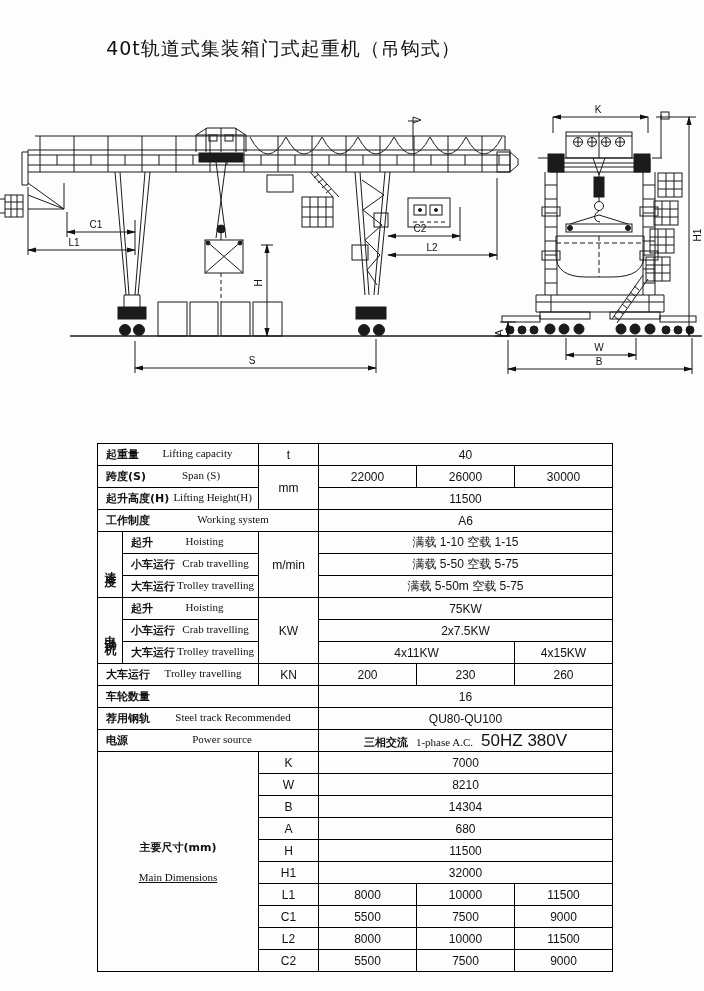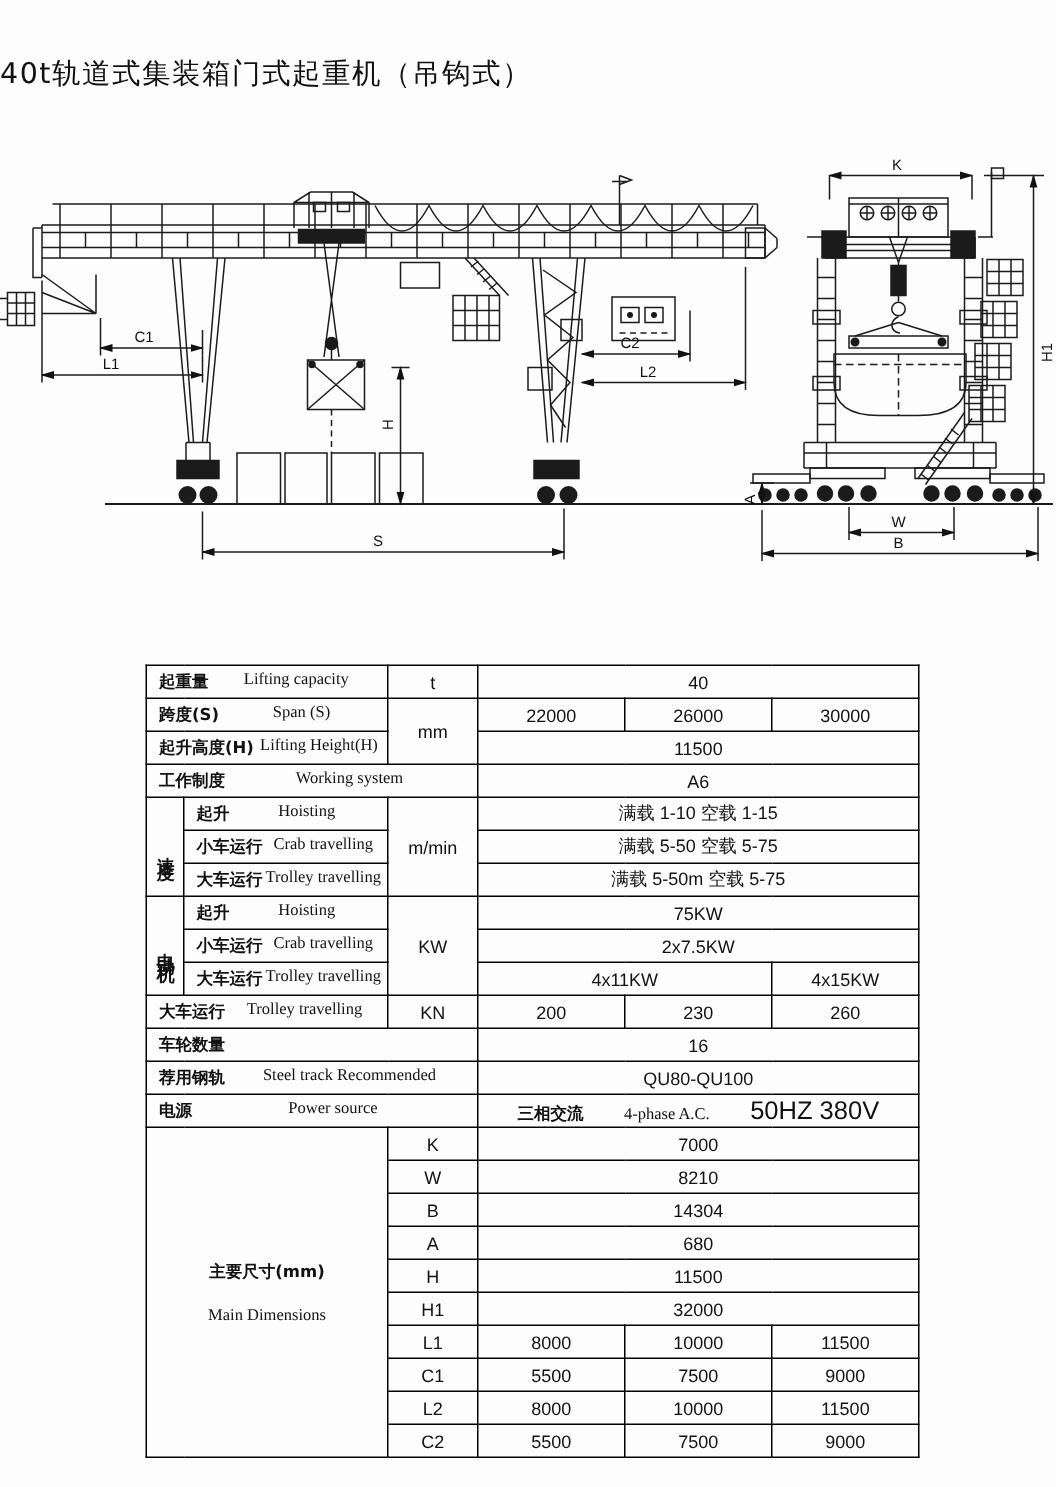--- a/index.html
+++ b/index.html
@@ -4,21 +4,21 @@
 <style>
   html,body{margin:0;padding:0;}
   body{
     width:704px;height:991px;position:relative;
     background:#fdfdfd;color:#1b1b1b;
     font-family:"Liberation Sans", sans-serif;
     overflow:hidden;
   }
   .title{
     position:absolute;top:36px;left:0;width:567px;
-    text-align:left;font-size:19px;letter-spacing:1px;
+    text-align:center;font-size:19px;letter-spacing:1px;
     font-family:"DejaVu Sans", sans-serif;font-weight:500;color:#111;
   }
   svg.drawing{position:absolute;top:95px;left:0;}
   svg text{font-family:"Liberation Sans", sans-serif;font-size:10px;fill:#111;}
 
   table.spec{
     position:absolute;left:97px;top:443px;width:515px;
     border-collapse:collapse;table-layout:fixed;
     border:1.5px solid #000;
   }
@@ -33,22 +33,22 @@
   td.unit{text-align:center;font-size:12px;}
   td.val{text-align:center;font-size:12px;white-space:pre;}
   td.vtext{
     text-align:center;font-weight:bold;font-size:11px;
     writing-mode:vertical-rl;text-orientation:upright;letter-spacing:4px;
     font-family:"DejaVu Sans",sans-serif;padding:0;
   }
   td.key{text-align:center;font-size:12px;}
   td.dimlbl{text-align:center;vertical-align:middle;}
   td.dimlbl .zh{display:block;padding:0;margin-bottom:16px;}
-  td.dimlbl .en{display:block;}
-  .pw{display:flex;justify-content:center;align-items:baseline;gap:27px;}
+  td.dimlbl .en{display:block;text-decoration:underline;}
+  .pw{display:flex;justify-content:center;align-items:baseline;gap:8px;}
   .pw .pzh{font-weight:bold;font-size:11px;font-family:"DejaVu Sans",sans-serif;}
   .pw .pen{font-size:11px;font-family:"Liberation Serif",serif;}
   .pw .phz{font-size:17px;}
 </style>
 </head>
 <body>
 
 <div class="title">40t轨道式集装箱门式起重机（吊钩式）</div>
 
 <svg class="drawing" width="704" height="300" viewBox="0 0 704 300">
@@ -392,21 +392,21 @@
   <tr>
     <td class="lbl" colspan="3">
           <div class="cellflex">
             <span class="zh">电源</span>
             <span class="en">Power source</span>
           </div>
         </td>
     <td colspan="3">
           <div class="pw">
             <span class="pzh">三相交流</span>
-            <span class="pen">4-phase  A.C.</span>
+            <span class="pen">1-phase  A.C.</span>
             <span class="phz">50HZ 380V</span>
           </div>
         </td>
   </tr>
   <tr>
     <td class="dimlbl" rowspan="10" colspan="2">
           <span class="zh">主要尺寸(mm)</span>
           <span class="en">Main Dimensions</span>
         </td>
     <td class="key">K</td>

